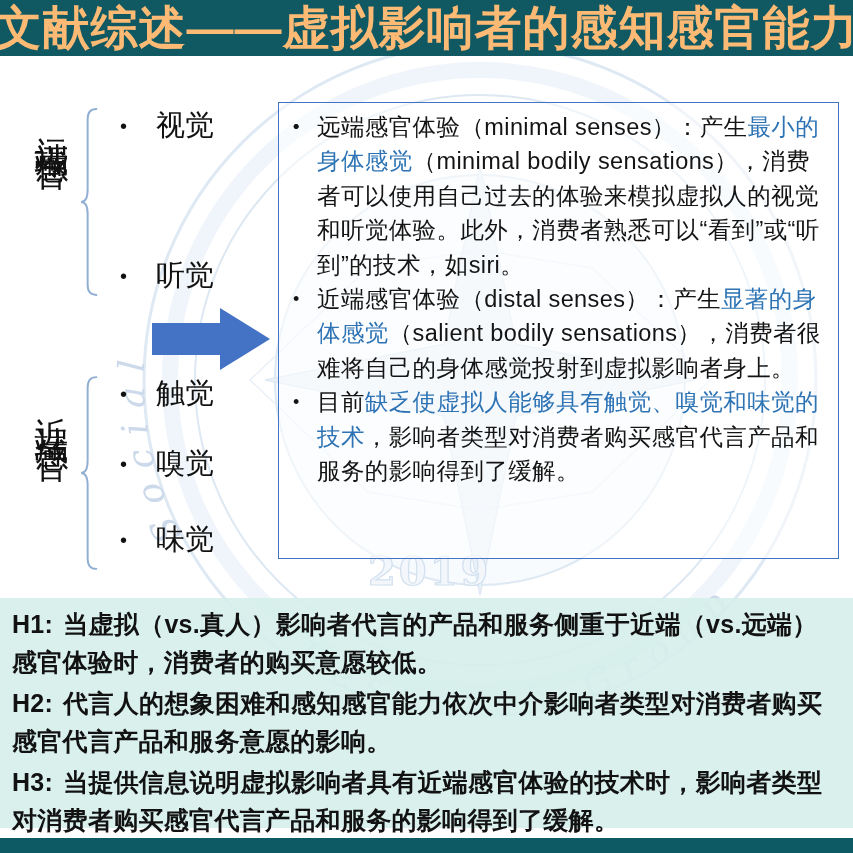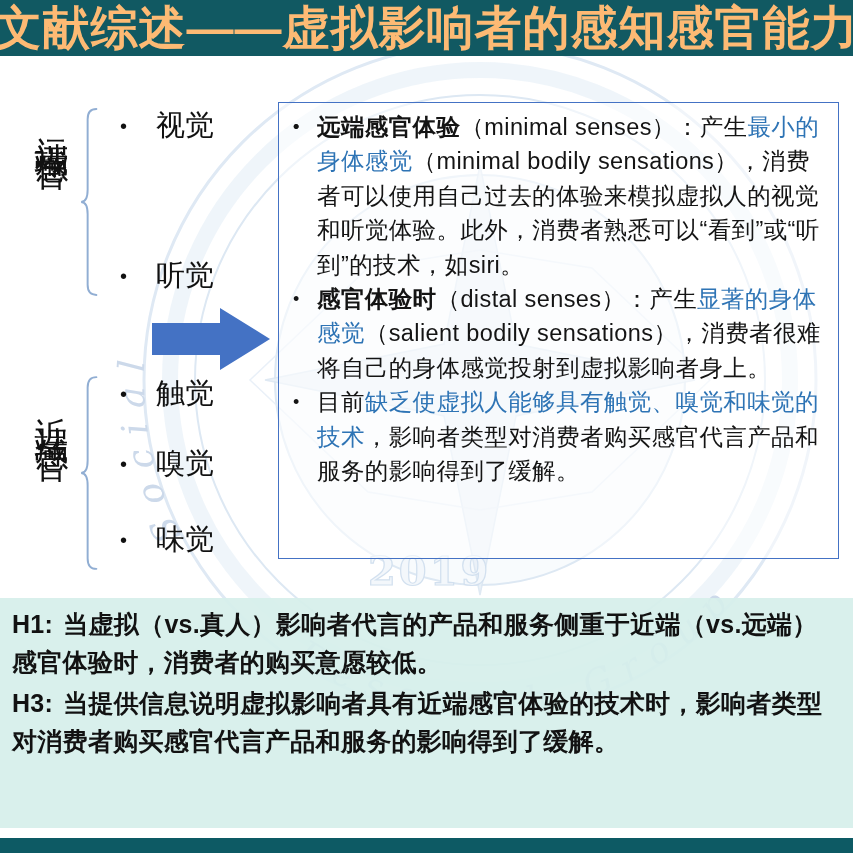--- a/index.html
+++ b/index.html
@@ -54,21 +54,21 @@
   .arrow{position:absolute;left:152px;top:306px;width:120px;height:66px;z-index:2;}
   
   .info-box{
     position:absolute;left:278px;top:102px;width:561px;height:457px;z-index:2;
     border:1.5px solid var(--accent);background:rgba(255,255,255,0.55);
     padding:7px 14px 6px 8px;
   }
   .info-list{list-style:none;margin:0;padding:0;font-size:23.5px;line-height:34.4px;letter-spacing:0.4px;color:#141414;}
   .info-list li{position:relative;padding-left:30px;}
   .info-list .dot{position:absolute;left:6px;top:0;font-size:18px;}
-  .seg-bold{font-weight:700;}
+  .seg-bold{font-weight:400;}
   .seg-blue{color:var(--blue);}
   
   .hyp-section{
     position:absolute;left:0;top:598px;width:853px;height:230px;z-index:2;
     background:var(--mint);padding:8px 12px 12px 12px;
   }
   .hyp-section p{margin:0 0 4px 0;font-size:25px;line-height:37.5px;font-weight:600;color:#121212;letter-spacing:0.3px;}
   .h-id{margin-right:10px;}
   
   .footer-bar{position:absolute;left:0;top:838px;width:853px;height:15px;background:var(--teal-dark);z-index:3;}
@@ -127,25 +127,26 @@
     </div>
 
   <svg class="arrow" viewBox="0 0 120 66">
     <polygon points="0,17 68,17 68,2 118,33 68,64 68,49 0,49" fill="#4472C4"></polygon>
   </svg>
 
   <div class="info-box">
     <ul class="info-list" id="info-list">
         <li><span class="dot">•</span></li>
         <li><span class="dot">•</span><span class="seg-bold">远端感官体验</span><span class="seg-plain">（minimal senses）：产生</span><span class="seg-blue">最小的身体感觉</span><span class="seg-plain">（minimal bodily sensations），消费者可以使用自己过去的体验来模拟虚拟人的视觉和听觉体验。此外，消费者熟悉可以“看到”或“听到”的技术，如siri。</span></li>
-        <li><span class="dot">•</span><span class="seg-bold">感官体验时</span><span class="seg-plain">（distal senses）：产生</span><span class="seg-blue">显著的身体感觉</span><span class="seg-plain">（salient bodily sensations），消费者很难将自己的身体感觉投射到虚拟影响者身上。</span></li>
+        <li><span class="dot">•</span><span class="seg-bold">近端感官体验</span><span class="seg-plain">（distal senses）：产生</span><span class="seg-blue">显著的身体感觉</span><span class="seg-plain">（salient bodily sensations），消费者很难将自己的身体感觉投射到虚拟影响者身上。</span></li>
         <li><span class="dot">•</span><span class="seg-plain">目前</span><span class="seg-blue">缺乏使虚拟人能够具有触觉、嗅觉和味觉的技术</span><span class="seg-plain">，影响者类型对消费者购买感官代言产品和服务的影响得到了缓解。</span></li>
       </ul>
   </div>
 
   <div class="hyp-section" id="hyp-section">
       <p><span class="h-id">H1:</span><span>当虚拟（vs.真人）影响者代言的产品和服务侧重于近端（vs.远端）感官体验时，消费者的购买意愿较低。</span></p>
+      <p><span class="h-id">H2:</span><span>代言人的想象困难和感知感官能力依次中介影响者类型对消费者购买感官代言产品和服务意愿的影响。</span></p>
       <p><span class="h-id">H3:</span><span>当提供信息说明虚拟影响者具有近端感官体验的技术时，影响者类型对消费者购买感官代言产品和服务的影响得到了缓解。</span></p>
     </div>
 
   <div class="footer-bar"></div>
 
 </div>
 
 </body></html>

